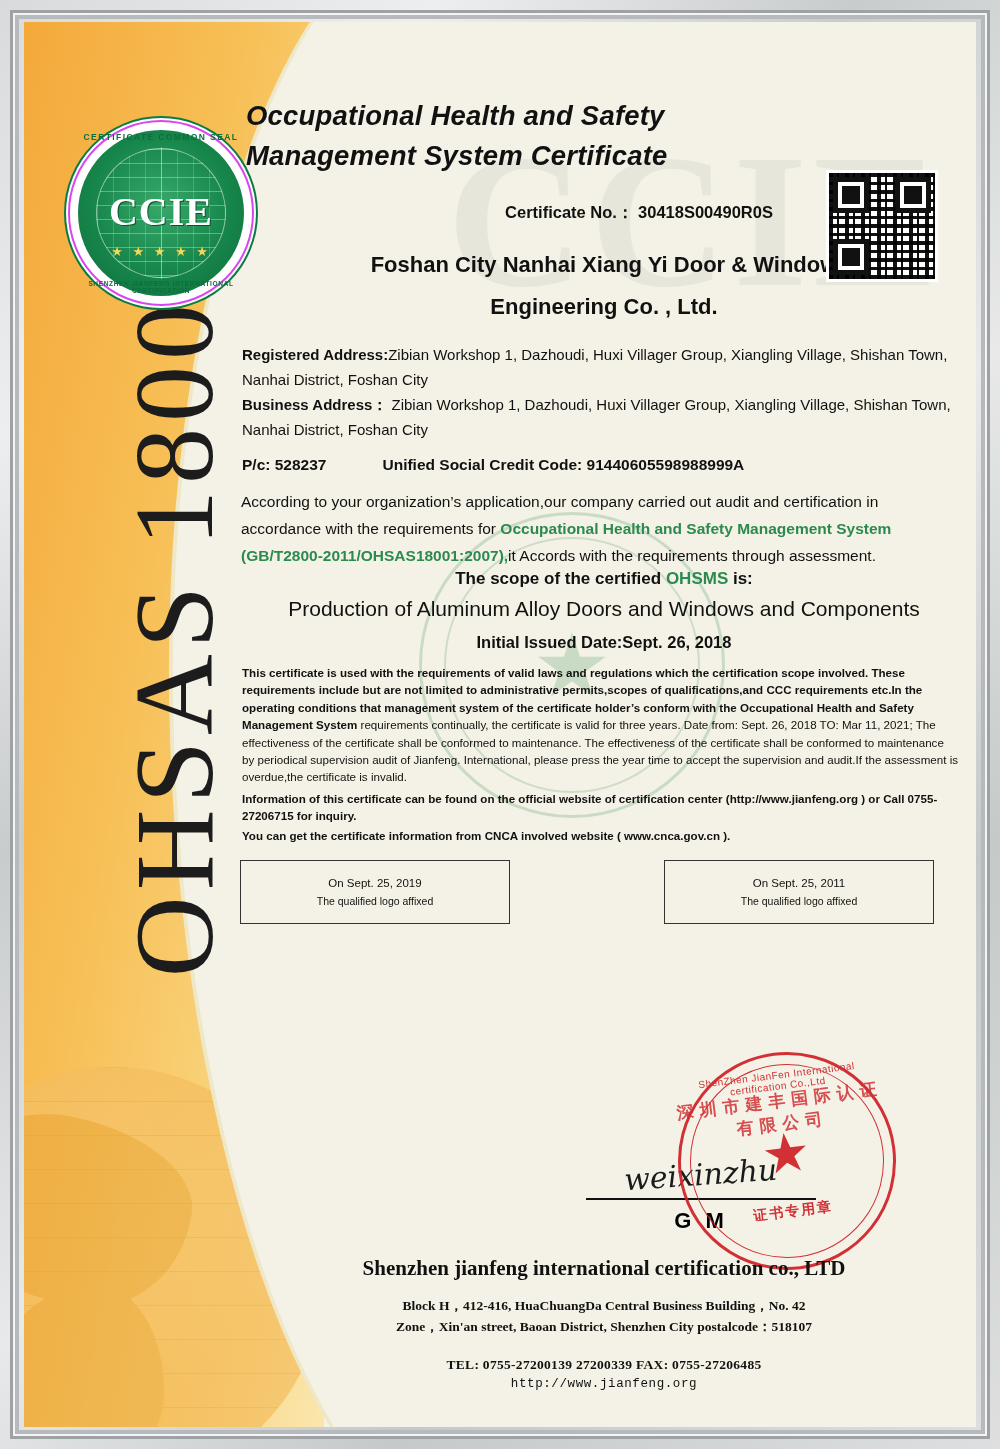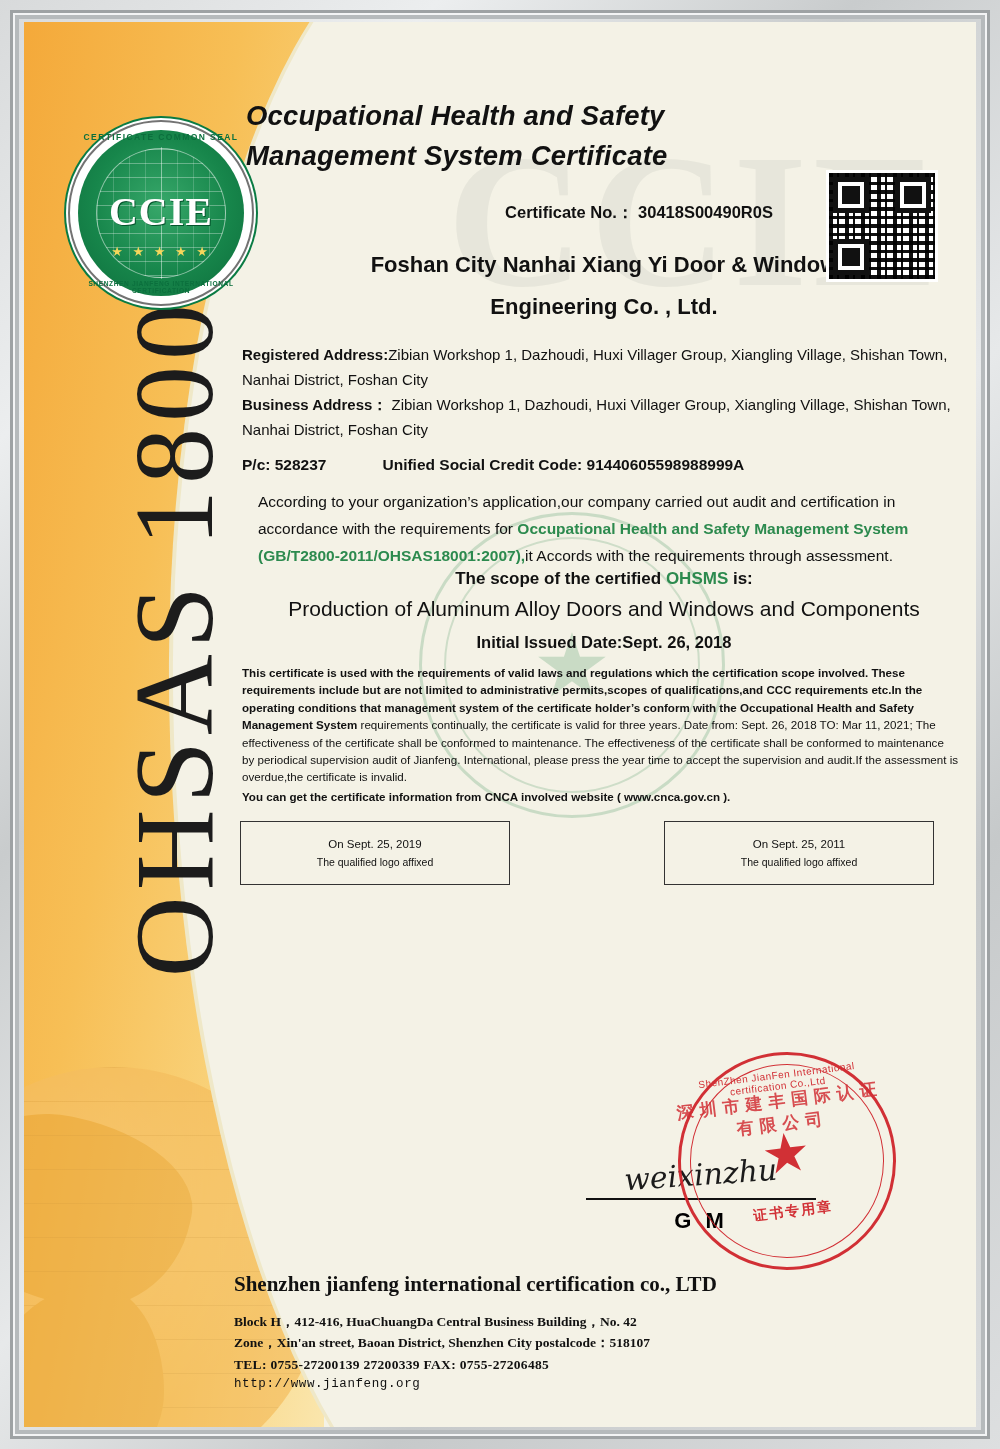--- a/index.html
+++ b/index.html
@@ -69,21 +69,21 @@
   .vtitle{
     position:absolute;left:-260px;top:520px;width:820px;
     transform:rotate(-90deg);
     font-family:"Liberation Serif", serif;
     font-size:112px;letter-spacing:6px;color:#1c1c1c;font-weight:400;
     text-align:center;
   }
   
   .ccie{
     position:absolute;left:44px;top:98px;width:182px;height:182px;border-radius:50%;
-    background:#fff;border:2px solid #737373;
+    background:#fff;border:2px solid #d946ef;
     box-shadow:0 0 0 2px #fff, 0 0 0 4px #0a7b43;
   }
   .ccie-ring{
     position:absolute;inset:8px;border-radius:50%;
     background:radial-gradient(circle at 50% 45%, #37a86a 0%, #17864b 55%, #0d6c3b 100%);
     overflow:hidden;
   }
   .ccie-ring:before{
     content:"";position:absolute;left:50%;top:10%;width:1px;height:80%;
     background:rgba(255,255,255,.35);
@@ -160,21 +160,21 @@
   }
   .addr{
     margin:14px 18px 0 8px;font-size:15px;line-height:25px;color:#111;
   }
   .addr b{font-weight:bold;}
   .pcline{
     margin:14px 18px 0 8px;font-size:15.5px;color:#111;font-weight:bold;
     display:flex;gap:56px;
   }
   .para{
-    margin:14px 18px 0 24px;font-size:15.5px;line-height:27px;color:#111;
+    margin:14px 18px 0 7px;font-size:15.5px;line-height:27px;color:#111;
   }
   .para .green{color:#2c8a4e;font-weight:bold;}
   .scope-head{
     margin:0 0 0 0;text-align:center;font-size:17px;font-weight:bold;color:#111;
   }
   .scope-head .green{color:#2c8a4e;}
   .scope-body{
     margin:8px 0 0 0;text-align:center;font-size:21px;color:#111;
   }
   .issued{
@@ -220,26 +220,26 @@
   .sig{
     position:absolute;left:352px;top:1135px;width:230px;text-align:center;
   }
   .sig .hand{
     font-family:"DejaVu Serif", serif;font-style:italic;font-size:30px;color:#1b1b1b;
     transform:rotate(-4deg);display:inline-block;
   }
   .sig .rule{border-top:2px solid #111;margin-top:6px;}
   .sig .gm{font-size:22px;font-weight:bold;margin-top:8px;letter-spacing:4px;}
   .footer{
-    position:absolute;left:0;right:0;bottom:36px;text-align:left;
+    position:absolute;left:0;right:0;bottom:36px;text-align:center;
     font-family:"Liberation Serif", serif;color:#111;
   }
   .footer .f1{font-size:21px;font-weight:bold;margin-bottom:14px;}
   .footer .f2{font-size:13.5px;font-weight:bold;line-height:21px;}
-  .footer .f3{font-size:13.5px;font-weight:bold;margin-top:4px;letter-spacing:.3px;}
+  .footer .f3{font-size:13.5px;font-weight:bold;margin-top:20px;letter-spacing:.3px;}
   .footer .f4{font-size:12.5px;margin-top:4px;letter-spacing:.6px;font-family:"Liberation Mono", monospace;}
 </style>
 </head>
 <body>
 
 <div class="cert">
   <div class="frame-outer"></div>
 
   <div class="paper">
 
@@ -319,20 +319,21 @@
 
       <div class="scope-head">
         <span>The scope of the certified </span><span class="green">OHSMS</span><span> is:</span>
       </div>
       <div class="scope-body">Production of Aluminum Alloy Doors and Windows and Components</div>
 
       <div class="issued">Initial Issued Date:Sept. 26, 2018</div>
 
       <div class="fine">
         <span>This certificate is used with the requirements of valid laws and regulations which the certification scope involved. These requirements include but are not limited to administrative permits,scopes of qualifications,and CCC requirements etc.In the operating conditions that management system of the certificate holder’s conform with the </span><span>Occupational Health and Safety Management System</span><span class="reg"> requirements continually, the certificate is valid for three years. Date from: Sept. 26, 2018 TO: Mar 11, 2021; The effectiveness of the certificate shall be conformed to maintenance. The effectiveness of the certificate shall be conformed to maintenance by periodical supervision audit of Jianfeng. International, please press the year time to accept the supervision and audit.If the assessment is overdue,the certificate is invalid.</span>
+        <div style="margin-top:4px;">Information of this certificate can be found on the official website of certification center (http://www.jianfeng.org ) or Call 0755-27206715 for inquiry.</div>
         <div style="margin-top:2px;">You can get the certificate information from CNCA involved website ( www.cnca.gov.cn ).</div>
       </div>
 
       <div class="boxes">
         <div class="sbox">
           <div class="l1">On Sept. 25, 2019</div>
           <div class="l2">The qualified logo affixed</div>
         </div>
         <div class="sbox">
           <div class="l1">On Sept. 25, 2011</div>

